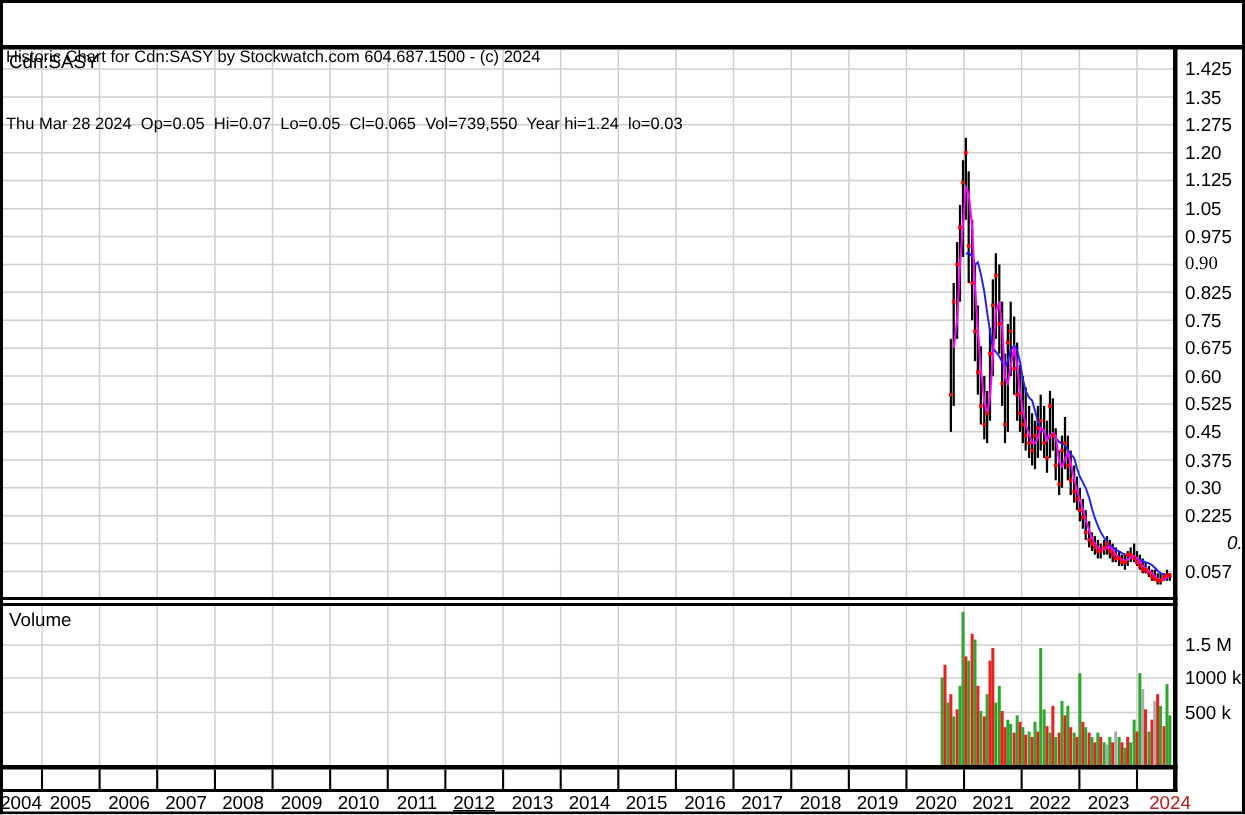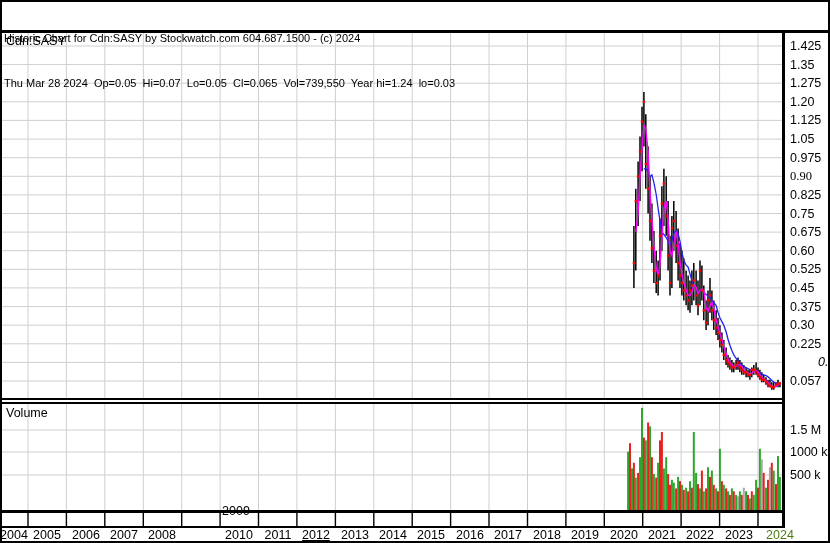--- a/index.html
+++ b/index.html
@@ -362,36 +362,36 @@
       <span class="axis-label" style="left: 790px; top: 430px;">1.5 M</span>
       <span class="axis-label" style="left: 790px; top: 452px;">1000 k</span>
       <span class="axis-label" style="left: 790px; top: 475px;">500 k</span>
     </div>
   <div id="year-axis-labels">
       <span class="year-label" style="left: 14px; top: 528px;">2004</span>
       <span class="year-label" style="left: 47px; top: 528px;">2005</span>
       <span class="year-label" style="left: 86px; top: 528px;">2006</span>
       <span class="year-label" style="left: 124px; top: 528px;">2007</span>
       <span class="year-label" style="left: 162px; top: 528px;">2008</span>
-      <span class="year-label" style="left: 201px; top: 504px; margin-left: 35px;">2009</span>
+      <span class="year-label" style="left: 201px; top: 528px;">2009</span>
       <span class="year-label" style="left: 239px; top: 528px;">2010</span>
       <span class="year-label" style="left: 278px; top: 528px;">2011</span>
       <span class="year-label" style="left: 316px; top: 528px; text-decoration: underline;">2012</span>
       <span class="year-label" style="left: 355px; top: 528px;">2013</span>
       <span class="year-label" style="left: 393px; top: 528px;">2014</span>
       <span class="year-label" style="left: 431px; top: 528px;">2015</span>
       <span class="year-label" style="left: 470px; top: 528px;">2016</span>
       <span class="year-label" style="left: 508px; top: 528px;">2017</span>
       <span class="year-label" style="left: 547px; top: 528px;">2018</span>
       <span class="year-label" style="left: 585px; top: 528px;">2019</span>
       <span class="year-label" style="left: 624px; top: 528px;">2020</span>
       <span class="year-label" style="left: 662px; top: 528px;">2021</span>
       <span class="year-label" style="left: 700px; top: 528px;">2022</span>
       <span class="year-label" style="left: 739px; top: 528px;">2023</span>
-      <span class="year-label" style="left: 780px; top: 528px; color: #4d7c0f; z-index: 4;">2024</span>
+      <span class="year-label" style="left: 780px; top: 528px; color: #b91c1c; z-index: 4;">2024</span>
     </div>
 
   <div class="bdr" style="left:0;top:0;width:830px;height:2px;"></div>
   <div class="bdr" style="left:0;top:0;width:2px;height:543px;"></div>
   <div class="bdr" style="left:828px;top:0;width:2px;height:543px;"></div>
   <div class="bdr" style="left:0;top:541px;width:830px;height:2px;"></div>
   <div class="bdr" style="left:0;top:30px;width:830px;height:3px;"></div>
   <div class="bdr" style="left:0;top:398px;width:785px;height:2px;"></div>
   <div class="bdr" style="left:0;top:402px;width:785px;height:2px;"></div>
   <div class="bdr" style="left:0;top:510px;width:785px;height:3px;"></div>

